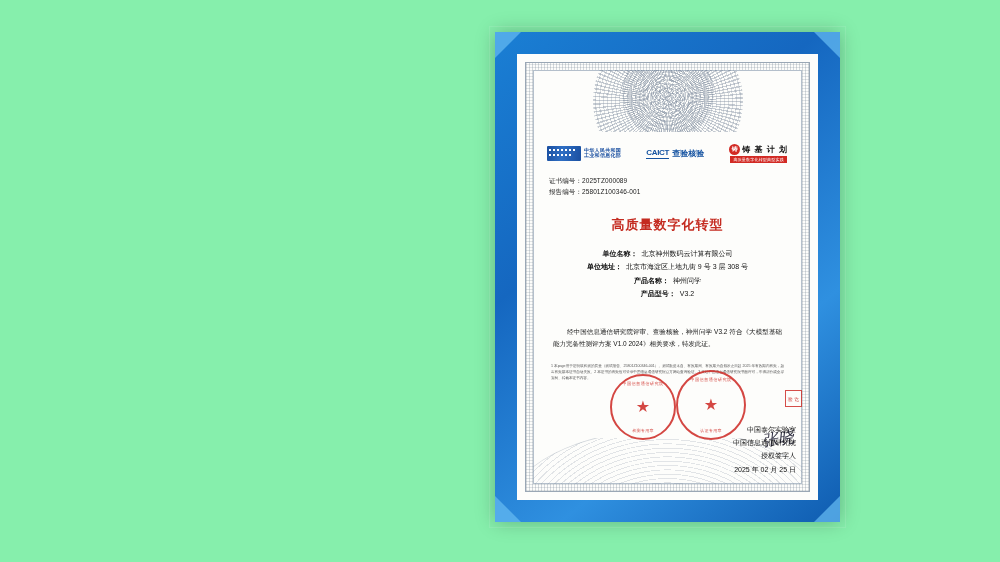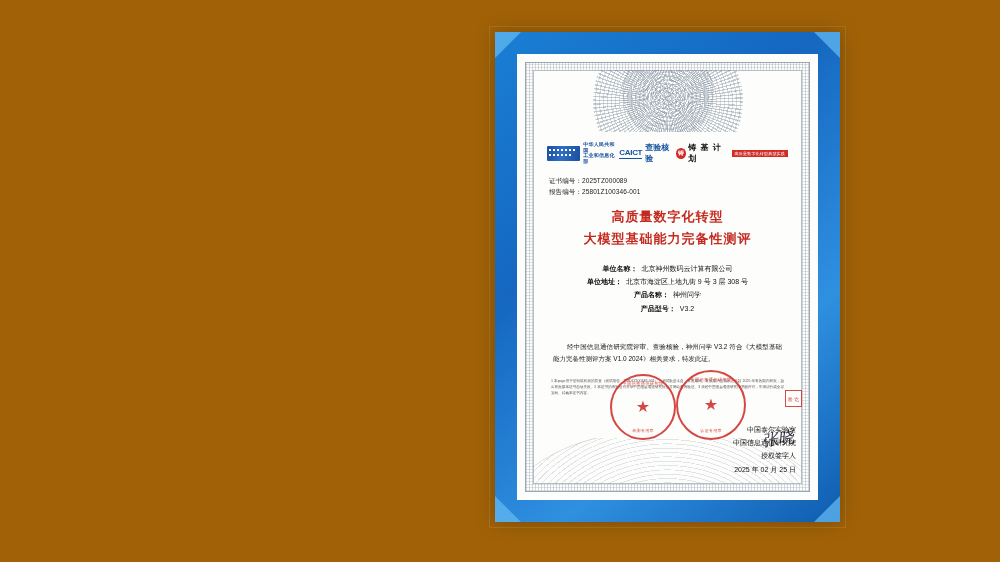--- a/index.html
+++ b/index.html
@@ -9,21 +9,21 @@
     height: 562px;
     overflow: hidden;
     background: #8fa492;
     font-family: "Liberation Sans", sans-serif;
   }
 
   #stage {
     position: relative;
     width: 1000px;
     height: 562px;
-    background: #a16207;
+    background: #86efac;
   }
 
   
   .cert-outer {
     position: absolute;
     left: 495px;
     top: 32px;
     width: 345px;
     height: 490px;
     background: linear-gradient(140deg, #1a7fd4 0%, #1567c0 35%, #2f90e0 70%, #0f5cb0 100%);
@@ -160,21 +160,21 @@
     font-size: 8px;
     font-weight: bold;
     color: #1452a0;
     letter-spacing: -0.3px;
     border-bottom: 1.5px solid #1452a0;
     padding-bottom: 1px;
   }
   .caict-text { font-size: 8px; color: #1452a0; font-weight: bold; }
 
   .zhuji-mark {
-    display:flex; flex-direction: row; align-items:center;
+    display:flex; flex-direction: column; align-items:center;
   }
   .zhuji-top { display:flex; align-items:center; gap:2px; }
   .zhuji-dot {
     width:11px;height:11px;border-radius:50%;
     background:#d22a24;
     display:flex;align-items:center;justify-content:center;
     color:#fff;font-size:6px;font-weight:bold;
   }
   .zhuji-title { font-size:8px;font-weight:bold;color:#111; letter-spacing:1px;}
   .zhuji-sub {
@@ -185,21 +185,21 @@
   }
 
   .codes { margin: 4px 0 10px 6px; }
   .code-line {
     font-size: 6.5px;
     color: #222;
     line-height: 1.65;
     letter-spacing: 0.1px;
   }
 
-  .titles { text-align: center; margin: 10px 0 12px; }
+  .titles { text-align: center; margin: 18px 0 12px; }
   .title-main {
     color: #c42b20;
     font-size: 13px;
     font-weight: bold;
     letter-spacing: 1px;
     line-height: 1.5;
   }
   .title-sub {
     color: #c42b20;
     font-size: 13px;
@@ -376,21 +376,20 @@
           <div class="code-line">
             <span>证书编号：</span><span>2025TZ000089</span>
           </div>
           <div class="code-line">
             <span>报告编号：</span><span>25801Z100346-001</span>
           </div>
         </div>
 
         <div class="titles">
           <div class="title-main">高质量数字化转型</div>
-          <div class="title-sub">大模型基础能力完备性测评</div>
         </div>
 
         <div class="fields">
           <div class="field-row">
             <span class="field-label">单位名称：</span>
             <span class="field-value">北京神州数码云计算有限公司</span>
           </div>
           <div class="field-row">
             <span class="field-label">单位地址：</span>
             <span class="field-value">北京市海淀区上地九街 9 号 3 层 308 号</span>

